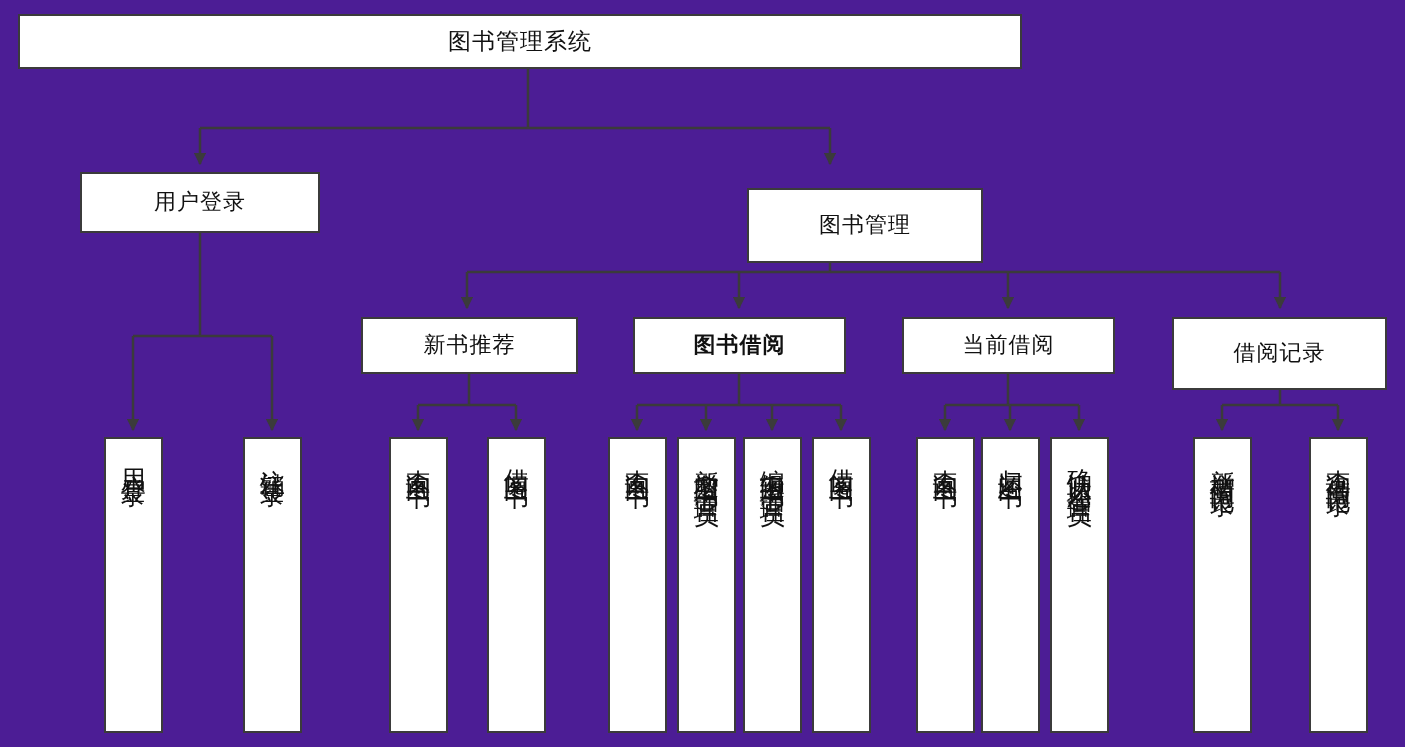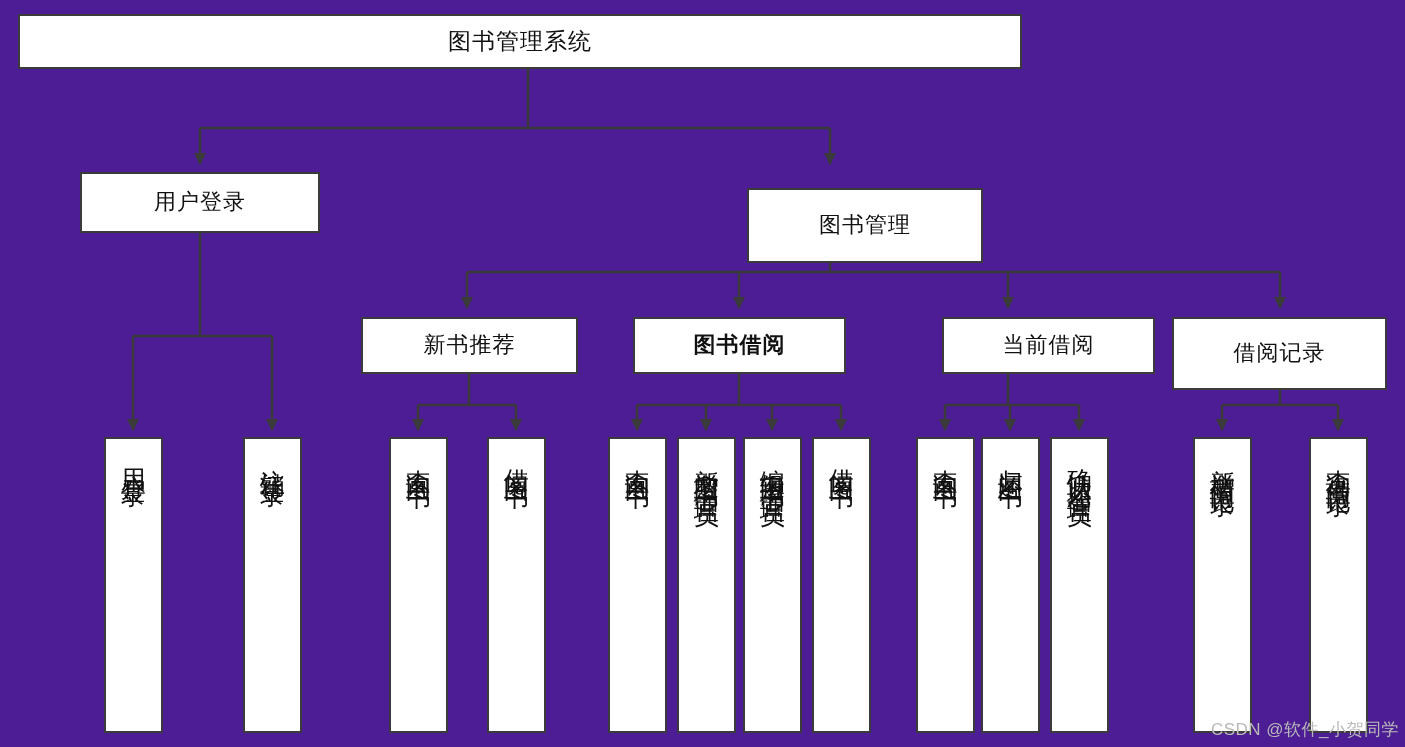--- a/index.html
+++ b/index.html
@@ -134,21 +134,21 @@
   <div class="node horiz" style="left:712px;top:188px;width:236px;height:75px;margin-left:35px;">
     <span class="label">图书管理</span>
   </div>
 
   <div class="node horiz" style="left:361px;top:317px;width:217px;height:57px;">
     <span class="label">新书推荐</span>
   </div>
   <div class="node horiz" style="left:633px;top:317px;width:213px;height:57px;font-weight:bold;">
     <span class="label">图书借阅</span>
   </div>
-  <div class="node horiz" style="left:902px;top:317px;width:213px;height:57px;margin-left:40px;">
+  <div class="node horiz" style="left:902px;top:317px;width:213px;height:57px;">
     <span class="label">当前借阅</span>
   </div>
   <div class="node horiz" style="left:1172px;top:317px;width:215px;height:73px;">
     <span class="label">借阅记录</span>
   </div>
 
   <div class="node vert" style="left:104px;top:437px;width:59px;height:296px;">
     <span class="label">用户登录</span>
   </div>
   <div class="node vert" style="left:243px;top:437px;width:59px;height:296px;">
@@ -185,15 +185,14 @@
     <span class="label">确认归还（管理员）</span>
   </div>
 
   <div class="node vert" style="left:1193px;top:437px;width:59px;height:296px;">
     <span class="label">新增借阅记录</span>
   </div>
   <div class="node vert" style="left:1309px;top:437px;width:59px;height:296px;">
     <span class="label">查询借阅记录</span>
   </div>
 
-  <div class="watermark">CSDN @软件_小贺同学</div>
 
 </div>
 
 </body></html>

